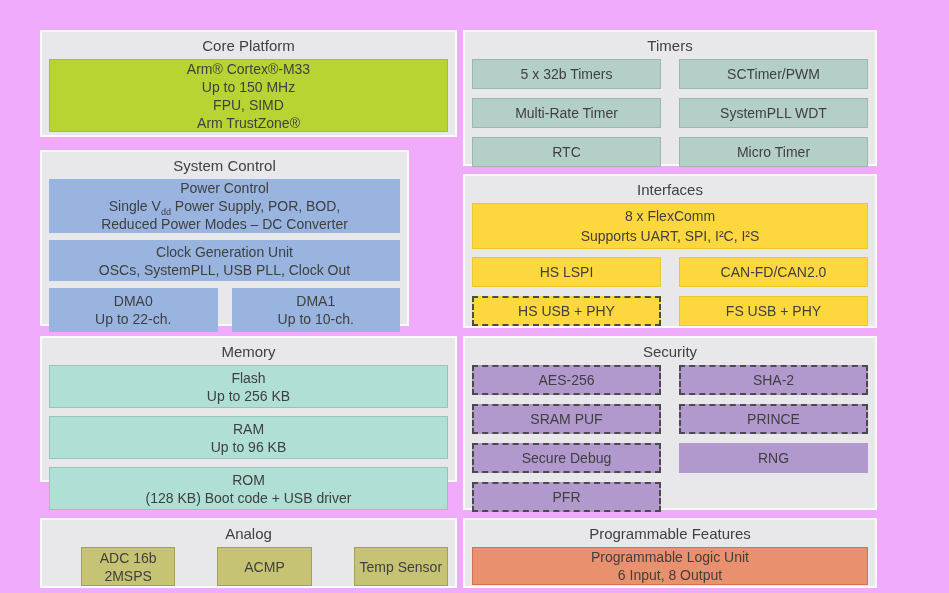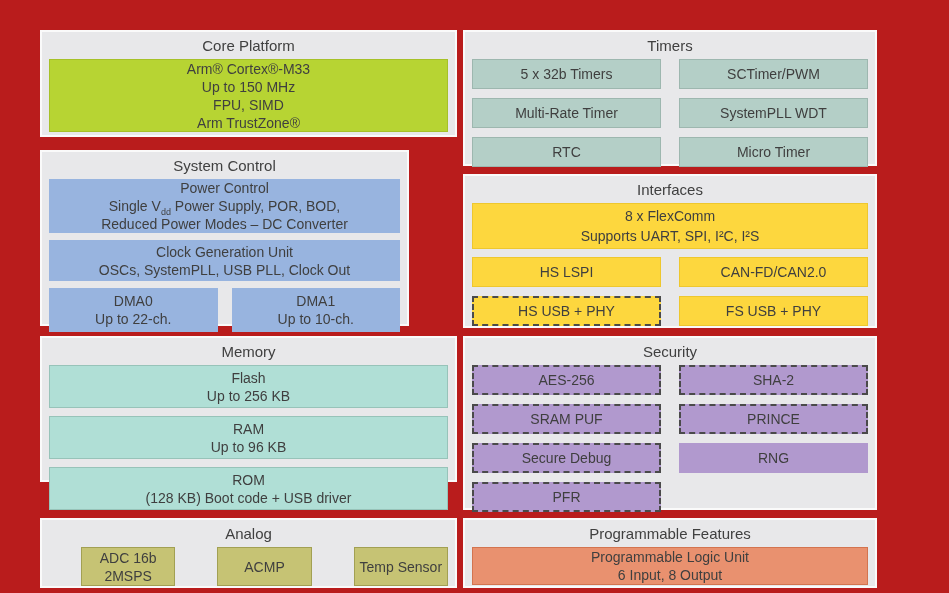--- a/index.html
+++ b/index.html
@@ -1,17 +1,17 @@
 <!DOCTYPE html>
 <html><head>
 <meta charset="utf-8">
 <style>
   html, body { margin: 0; padding: 0; background: #000; }
   .stage {
-    position: relative; width: 949px; height: 593px; background: #b91c1c;
+    position: relative; width: 949px; height: 593px; background: #f0abfc;
     font-family: "Liberation Sans", sans-serif; color: #3f3f3f; overflow: hidden;
   }
   .panel {
     position: absolute; background: #e8e8ea; border: 2px solid #fafafa;
     box-sizing: border-box;
   }
   .ptitle {
     margin: 0; padding-top: 4px; text-align: center;
     font-size: 15px; font-weight: 400; color: #404040; line-height: 20px;
   }

